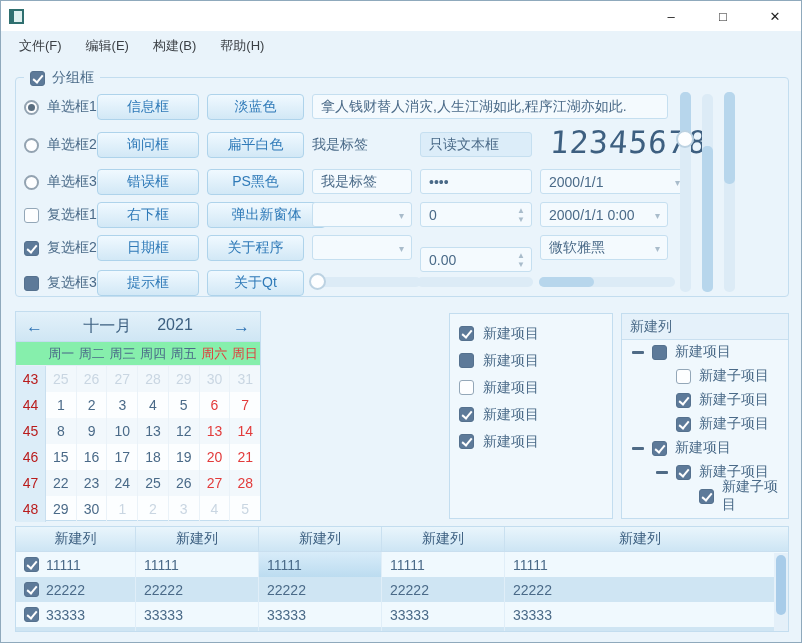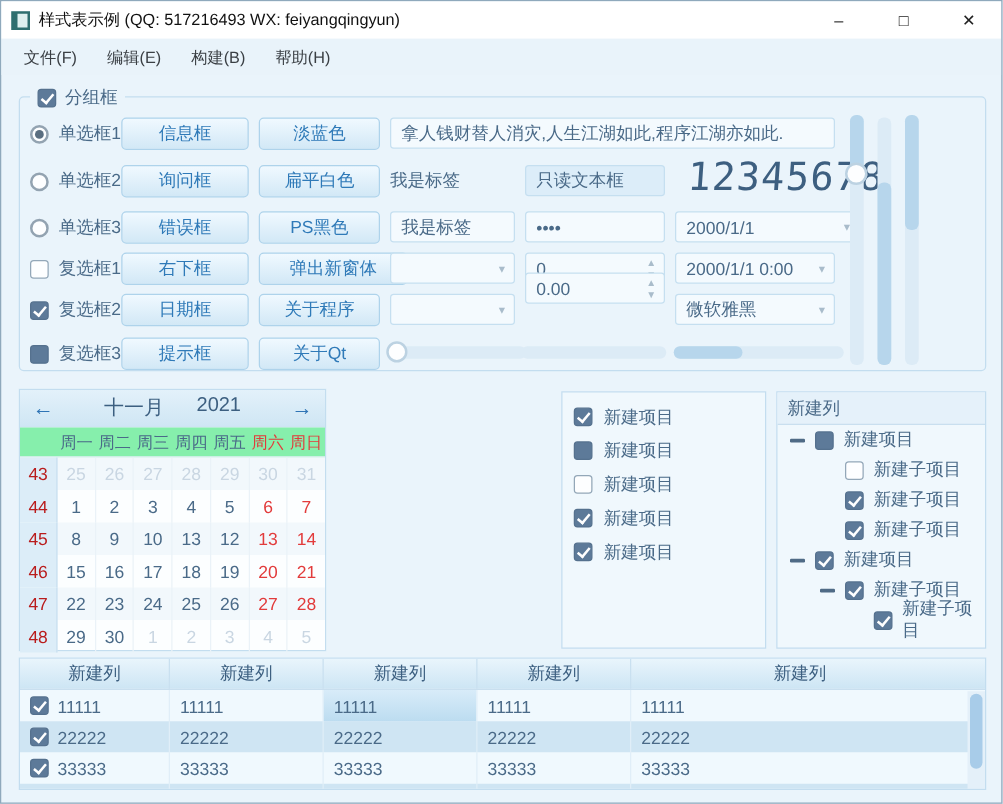--- a/index.html
+++ b/index.html
@@ -120,21 +120,20 @@
   .t-vscroll { position:absolute; right:0; top:26px; width:14px; height:79px; background:#E4F0F9; }
   .t-thumb { position:absolute; left:2px; top:2px; width:10px; height:60px; border-radius:5px; background:#A8CCE9; }
 </style>
 </head>
 <body>
 
 <div class="window">
 
   <div class="titlebar">
     <div class="app-icon"></div>
-    <div class="title-text">样式表示例 (QQ: 517216493 WX: feiyangqingyun)</div>
   </div>
   <div class="win-controls">
     <div class="win-btn">–</div>
     <div class="win-btn">□</div>
     <div class="win-btn">✕</div>
   </div>
 
   <div class="menubar">
     <div class="menu-item">文件(F)</div>
     <div class="menu-item">编辑(E)</div>
@@ -211,21 +210,21 @@
         </span>
     </div>
     <div class="input" style="left:524px;top:124px;width:128px;">
       <span>2000/1/1 0:00</span>
       <span class="combo-arrow">▾</span>
     </div>
 
     <div class="input" style="left:296px;top:157px;width:100px;">
       <span class="combo-arrow">▾</span>
     </div>
-    <div class="input" style="left:404px;top:140px;width:112px;">
+    <div class="input" style="left:404px;top:169px;width:112px;">
       <span>0.00</span>
       <span class="spin-arrows">
           <span>▲</span>
           <span>▼</span>
         </span>
     </div>
     <div class="input" style="left:524px;top:157px;width:128px;">
       <span>微软雅黑</span>
       <span class="combo-arrow">▾</span>
     </div>

